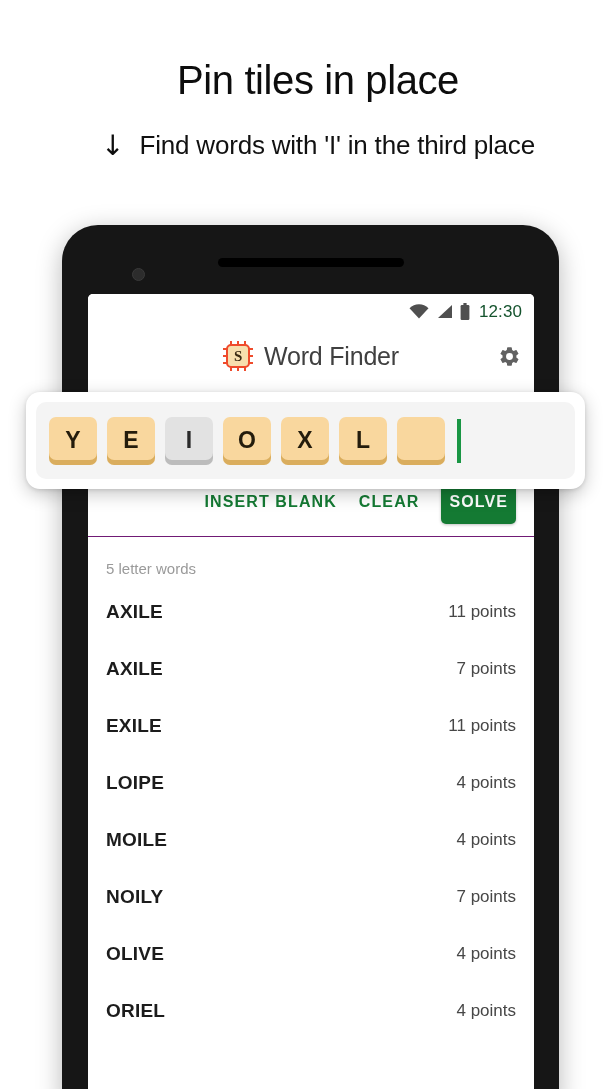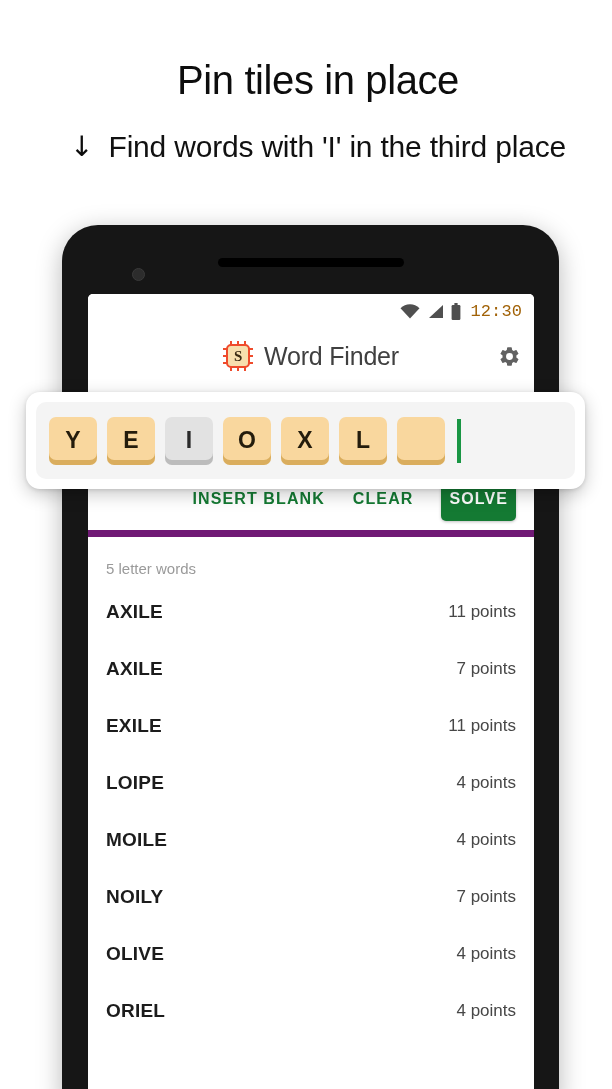--- a/index.html
+++ b/index.html
@@ -35,21 +35,21 @@
     justify-content: center;
     gap: 15px;
   }
   .promo-arrow {
     font-size: 28px;
     line-height: 1;
     color: #0d0d0d;
     font-family: "DejaVu Sans", sans-serif;
   }
   .promo-sub {
-    font-size: 30px;
+    font-size: 26px;
     font-weight: 400;
     color: #111111;
     letter-spacing: -0.2px;
   }
 
   
   .phone {
     position: absolute;
     left: 62px;
     top: 225px;
@@ -99,25 +99,24 @@
     justify-content: flex-end;
     padding-right: 12px;
     gap: 7px;
     background: #ffffff;
   }
   .sb-wifi { width: 20px; height: 15px; position: relative; }
   .sb-signal { width: 17px; height: 15px; }
   .sb-batt { width: 10px; height: 17px; position: relative; }
   .sb-time {
     font-size: 17px;
-    color: #a16207;
+    color: #14532d;
     font-weight: 400;
     letter-spacing: 0.1px;
     margin-left: 2px;
-    font-family: Liberation Mono, monospace;
   }
 
   
   .appbar {
     height: 54px;
     display: flex;
     align-items: center;
     justify-content: center;
     position: relative;
     background: #ffffff;
@@ -164,24 +163,24 @@
 
   
   .tilearea-spacer { height: 85px; background: #ffffff; }
 
   
   .actions {
     height: 69px;
     display: flex;
     align-items: center;
     justify-content: flex-end;
-    gap: 28px;
+    gap: 22px;
     padding-right: 18px;
     background: #ffffff;
-    border-bottom: 7px solid #701a75;
+    border-bottom: 1px solid #701a75;
   }
   .btn-text {
     font-size: 16px;
     font-weight: 700;
     letter-spacing: 1.1px;
     color: #147a33;
     background: none;
     border: none;
     cursor: pointer;
     font-family: "Liberation Sans", sans-serif;

